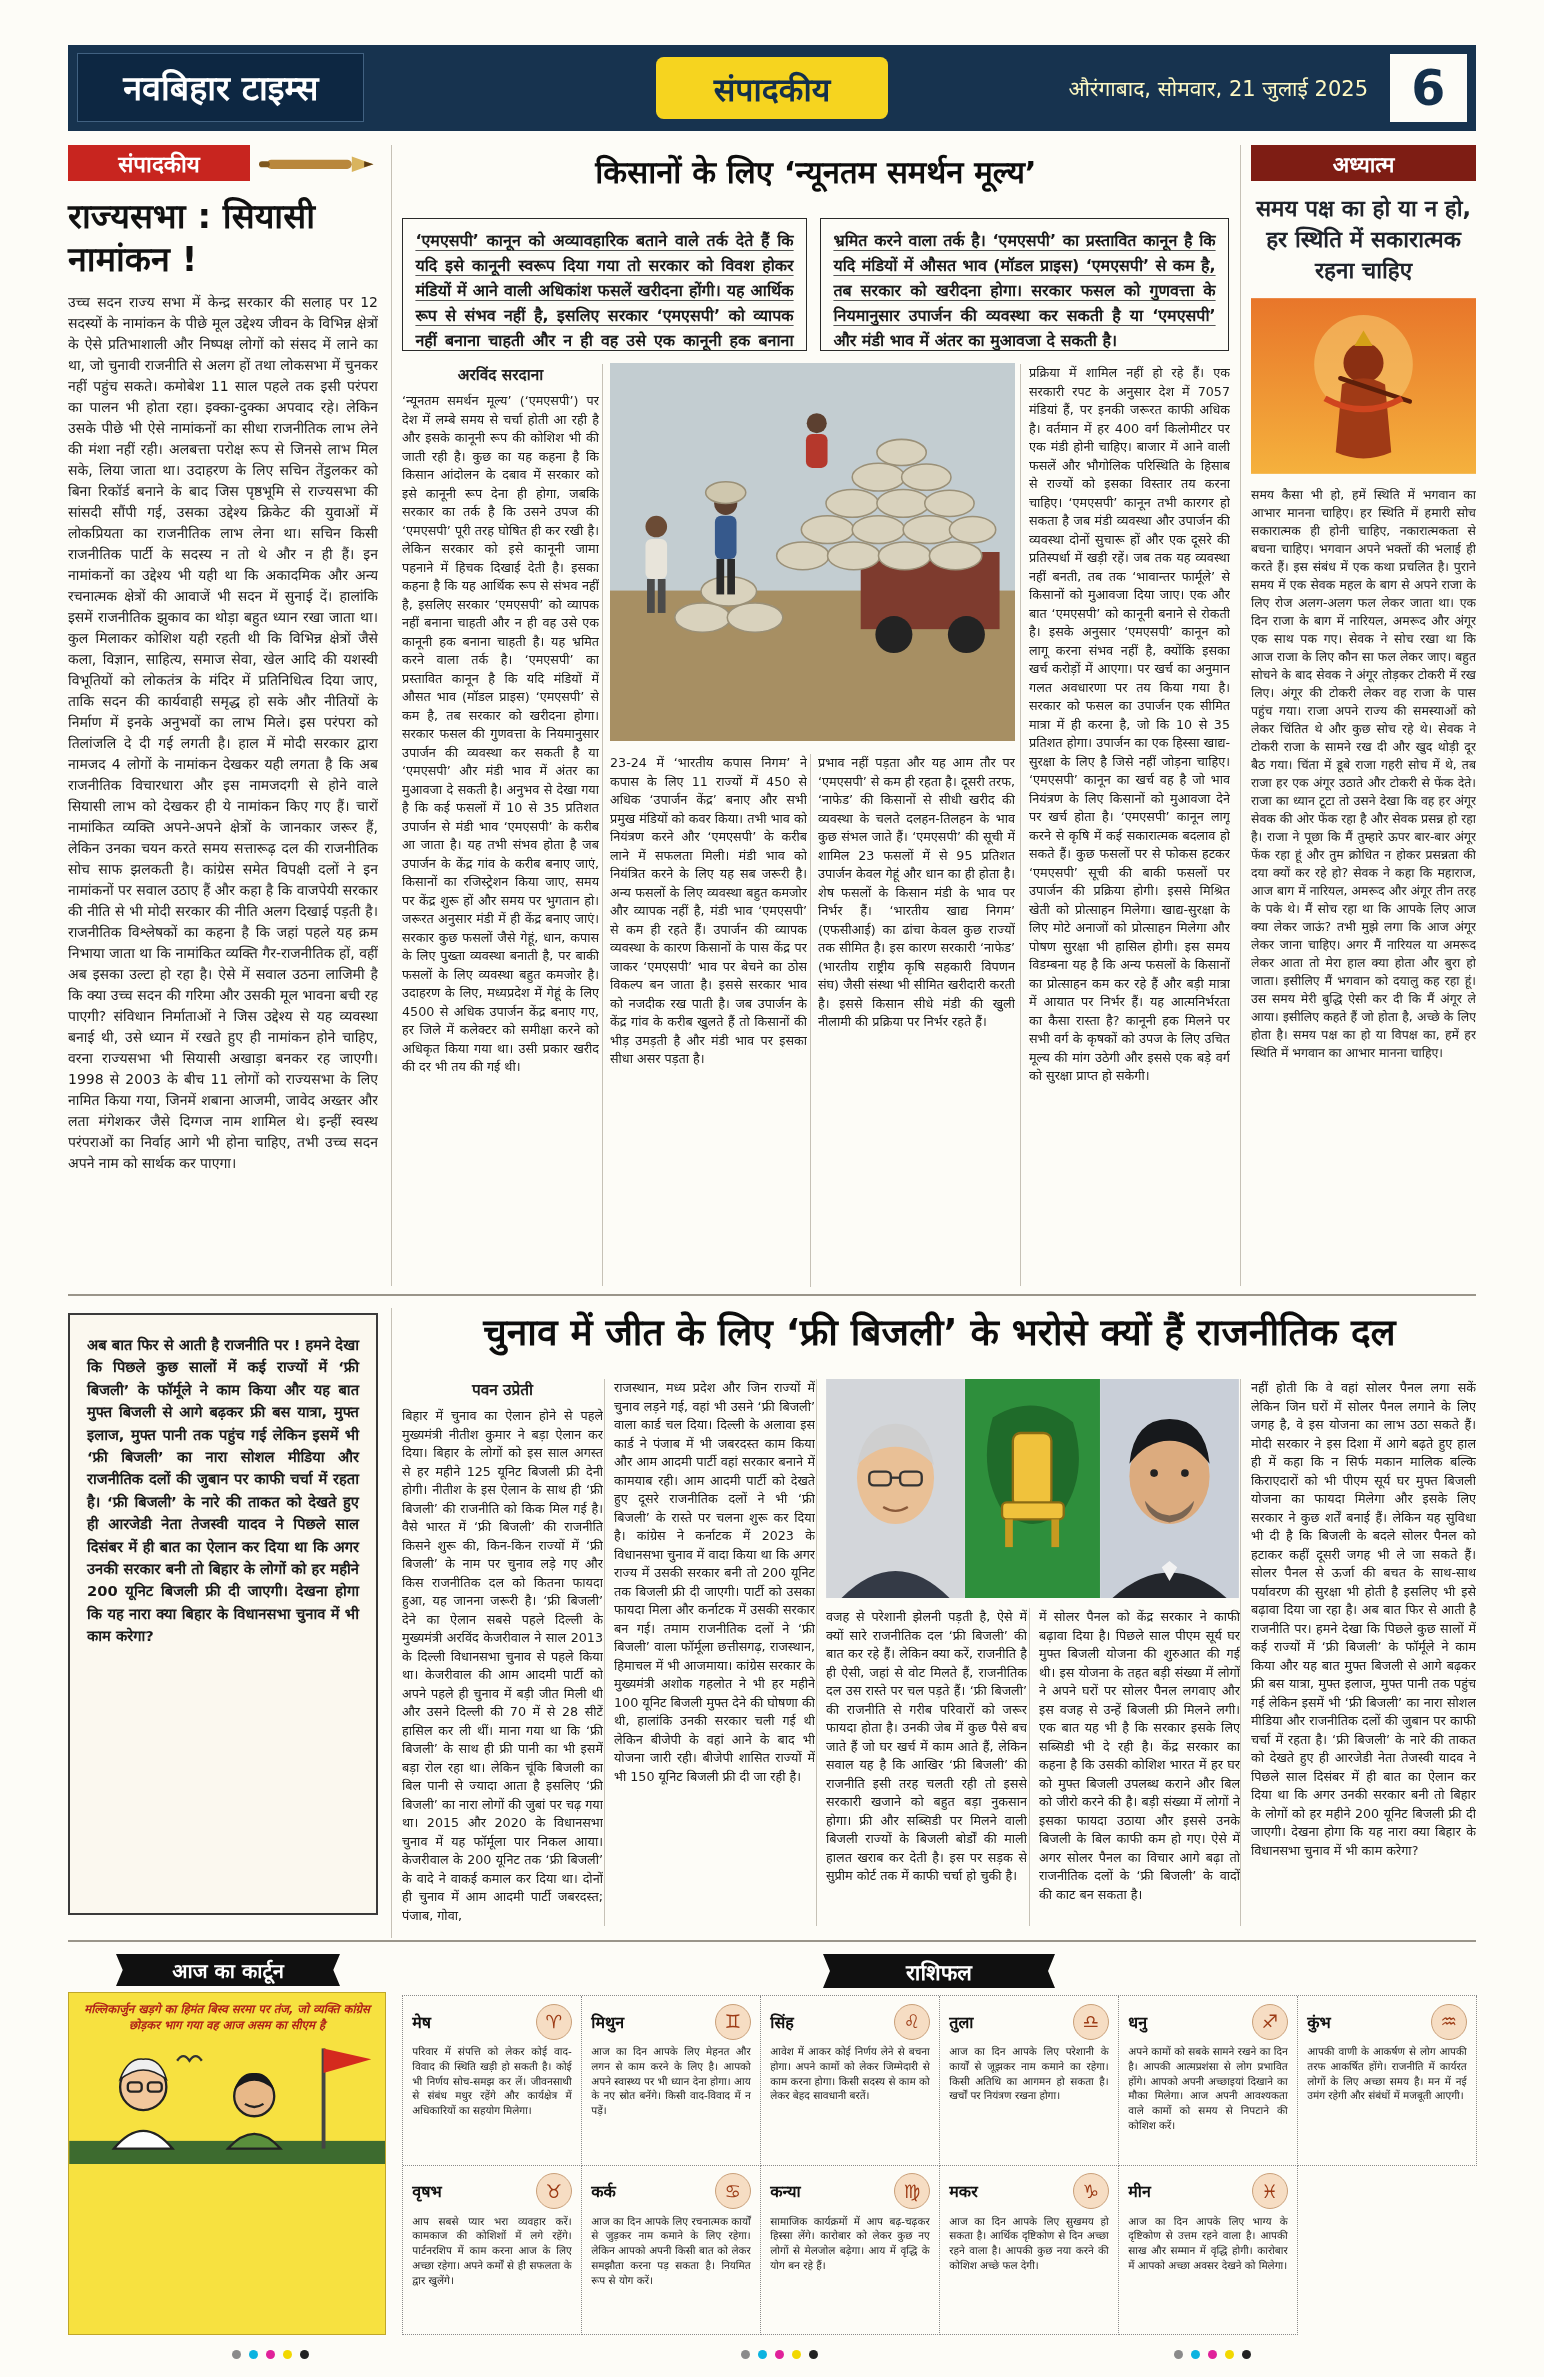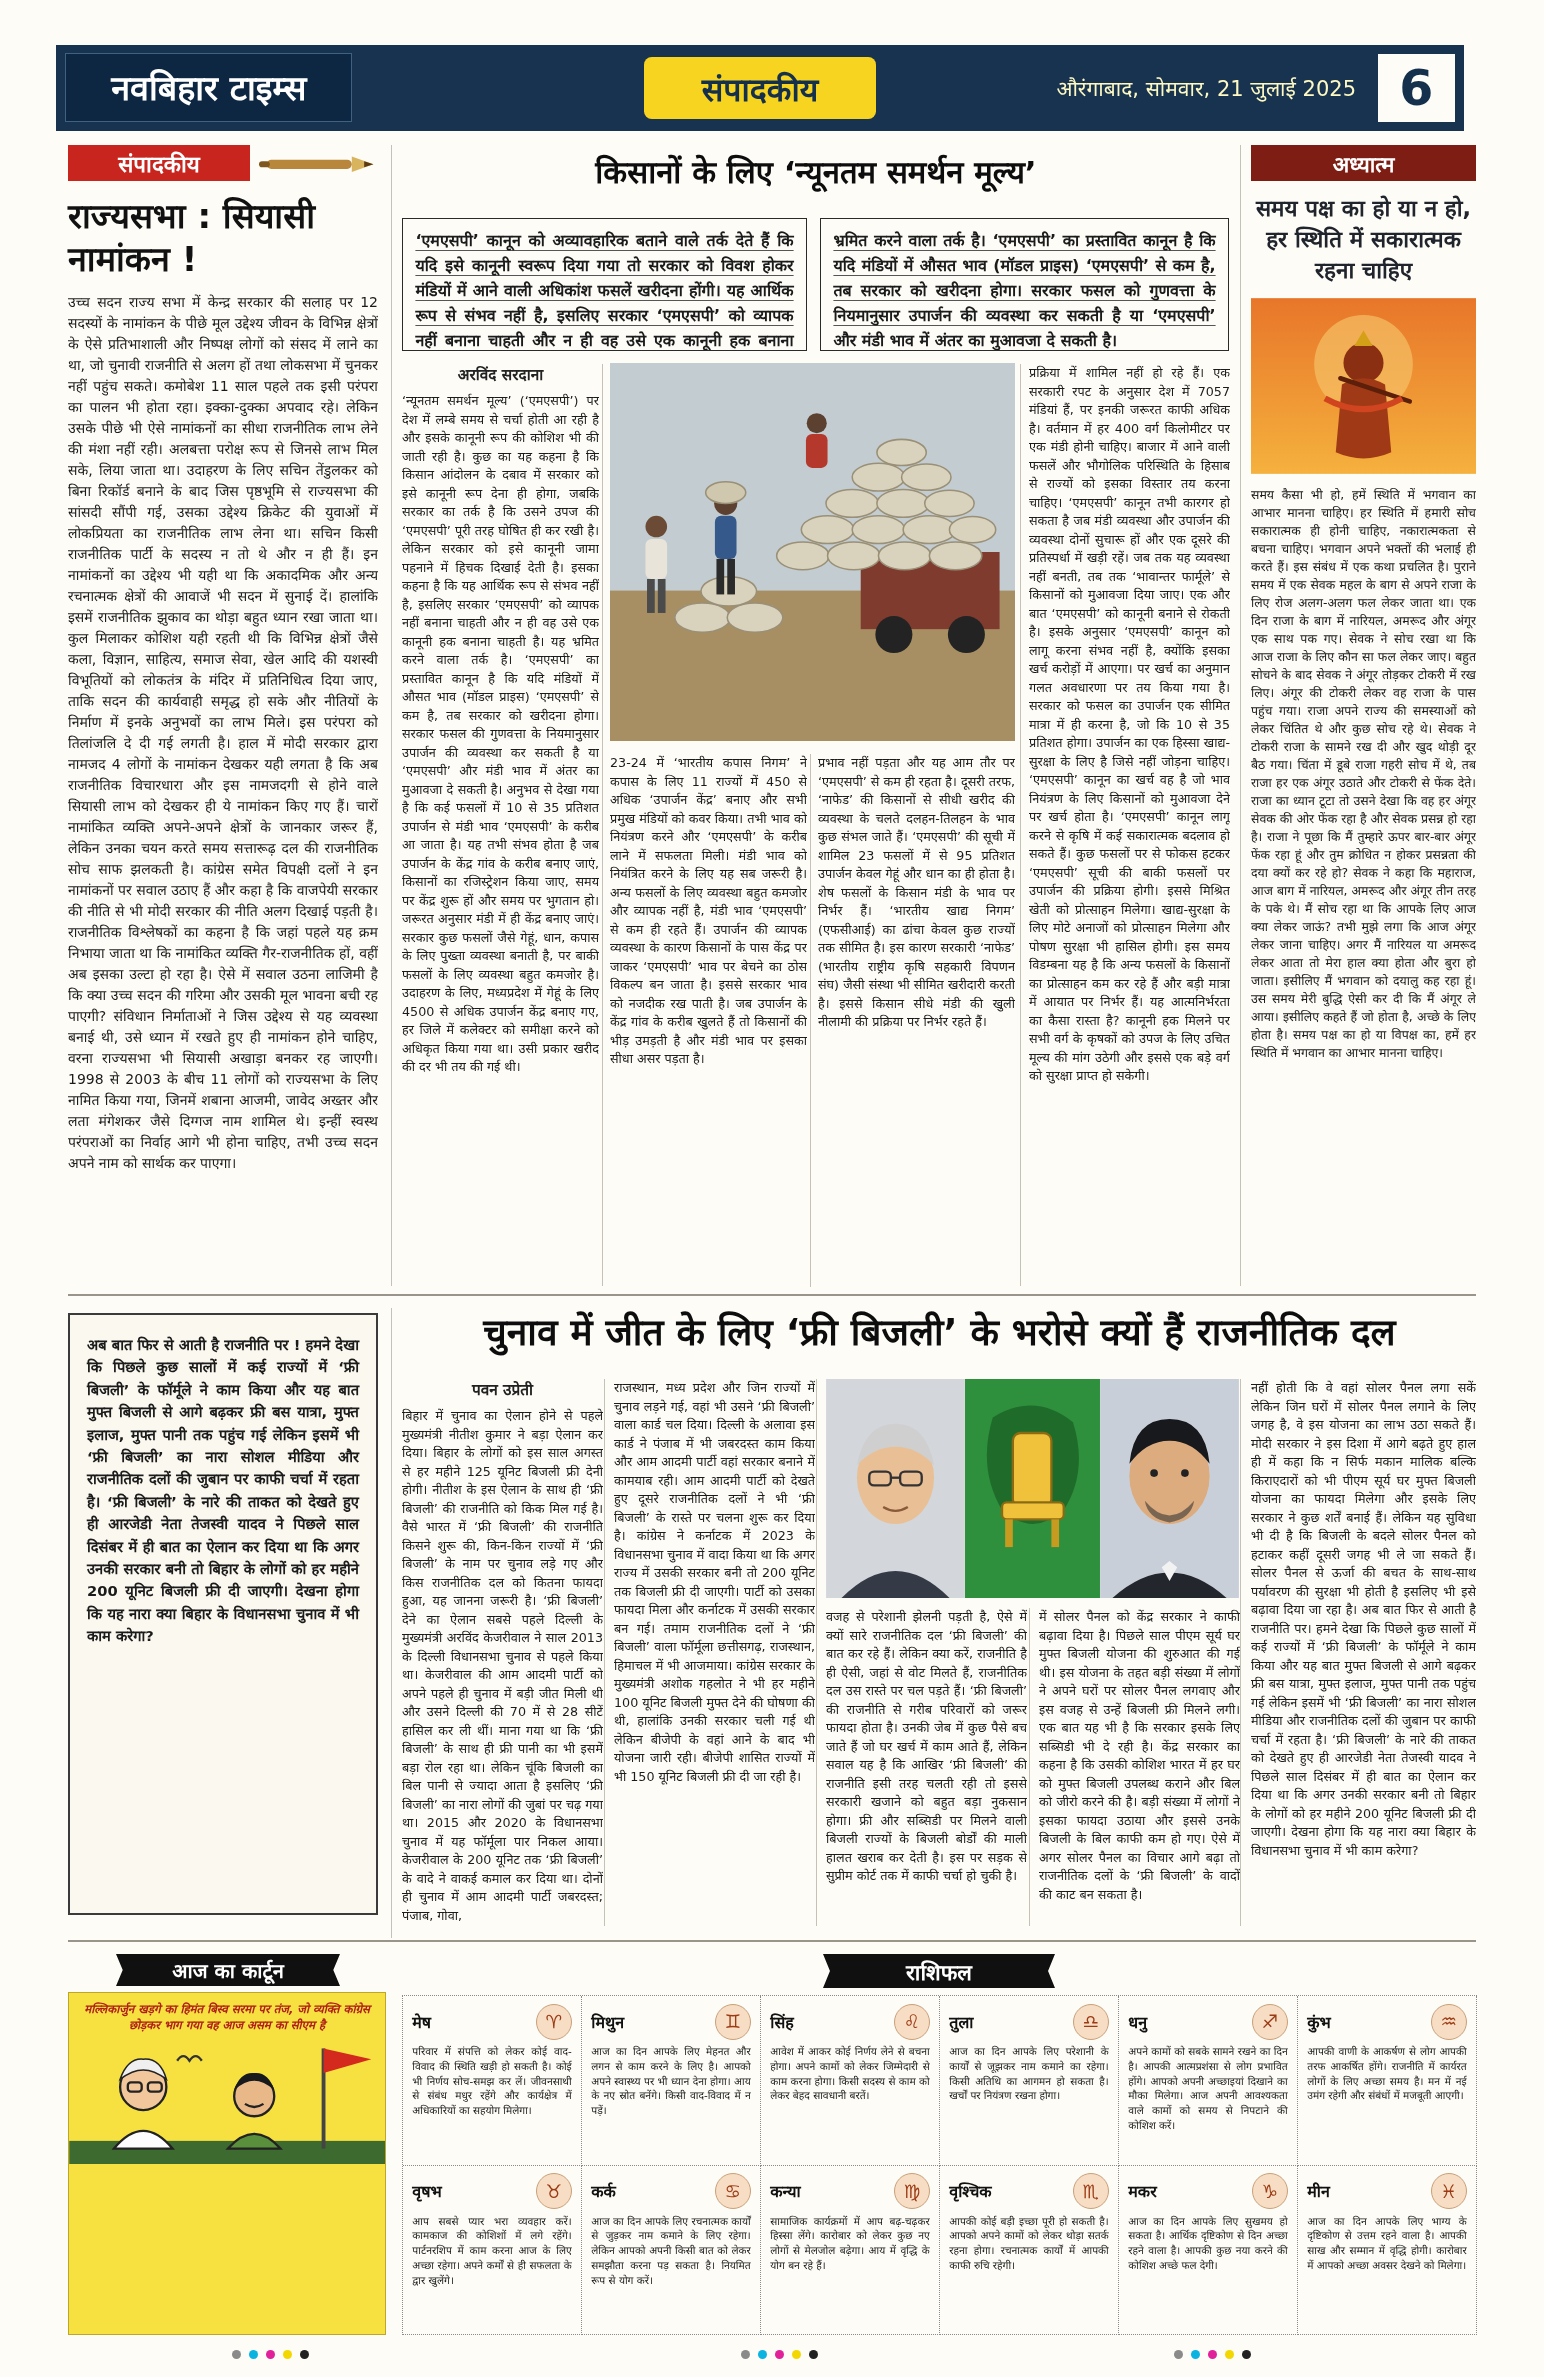--- a/index.html
+++ b/index.html
@@ -42,21 +42,21 @@
   .zicon{width:34px;height:34px;border-radius:50%;background:#f6ddc3;border:0.8px solid #c9a07a;display:flex;align-items:center;justify-content:center;font-size:18.5px;color:#9c3a14;}
   .ztext{font-size:10.4px;line-height:14.7px;text-align:justify;color:#222;}
   .dots{display:flex;gap:7.7px;align-items:center;}
   .dot{width:9.3px;height:9.3px;border-radius:50%;}
 </style>
 </head>
 <body>
 
 <div id="page">
 
-  <div class="abs header-bar" style="left:56px;top:45px;width:1408px;height:86px;">
+  <div class="abs header-bar" style="left:68px;top:45px;width:1408px;height:86px;">
     <div class="abs masthead" style="left:9.3px;top:7.7px;width:287px;height:69px;">नवबिहार टाइम्स</div>
     <div class="abs badge" style="left:588px;top:12.4px;width:232px;height:62px;">संपादकीय</div>
     <div class="abs dateline" style="right:108px;top:0;height:86px;">औरंगाबाद, सोमवार, 21 जुलाई 2025</div>
     <div class="abs pageno" style="right:9.3px;top:9.3px;width:77px;height:68px;">6</div>
   </div>
 
   <div class="abs redlabel" style="left:68px;top:145px;width:182px;height:36px;">संपादकीय</div>
   <svg class="abs" style="left:259px;top:144px;" width="116" height="39" viewBox="0 0 150 50">
     <rect x="10" y="20" width="110" height="12" rx="6" fill="#b9873c"></rect>
     <polygon points="120,16 148,26 120,36" fill="#d9b45e"></polygon>
@@ -281,27 +281,20 @@
     </div>
     <div class="zcell">
       <div class="zhead">
           <span class="zname">कन्या</span>
           <span class="zicon">♍</span>
         </div>
       <div class="ztext">सामाजिक कार्यक्रमों में आप बढ़-चढ़कर हिस्सा लेंगे। कारोबार को लेकर कुछ नए लोगों से मेलजोल बढ़ेगा। आय में वृद्धि के योग बन रहे हैं।</div>
     </div>
     <div class="zcell">
       <div class="zhead">
-          <span class="zname">वृश्चिक</span>
-          <span class="zicon">♏</span>
-        </div>
-      <div class="ztext">आपकी कोई बड़ी इच्छा पूरी हो सकती है। आपको अपने कामों को लेकर थोड़ा सतर्क रहना होगा। रचनात्मक कार्यों में आपकी काफी रुचि रहेगी।</div>
-    </div>
-    <div class="zcell">
-      <div class="zhead">
           <span class="zname">मकर</span>
           <span class="zicon">♑</span>
         </div>
       <div class="ztext">आज का दिन आपके लिए सुखमय हो सकता है। आर्थिक दृष्टिकोण से दिन अच्छा रहने वाला है। आपकी कुछ नया करने की कोशिश अच्छे फल देगी।</div>
     </div>
     <div class="zcell">
       <div class="zhead">
           <span class="zname">मीन</span>
           <span class="zicon">♓</span>
         </div>

